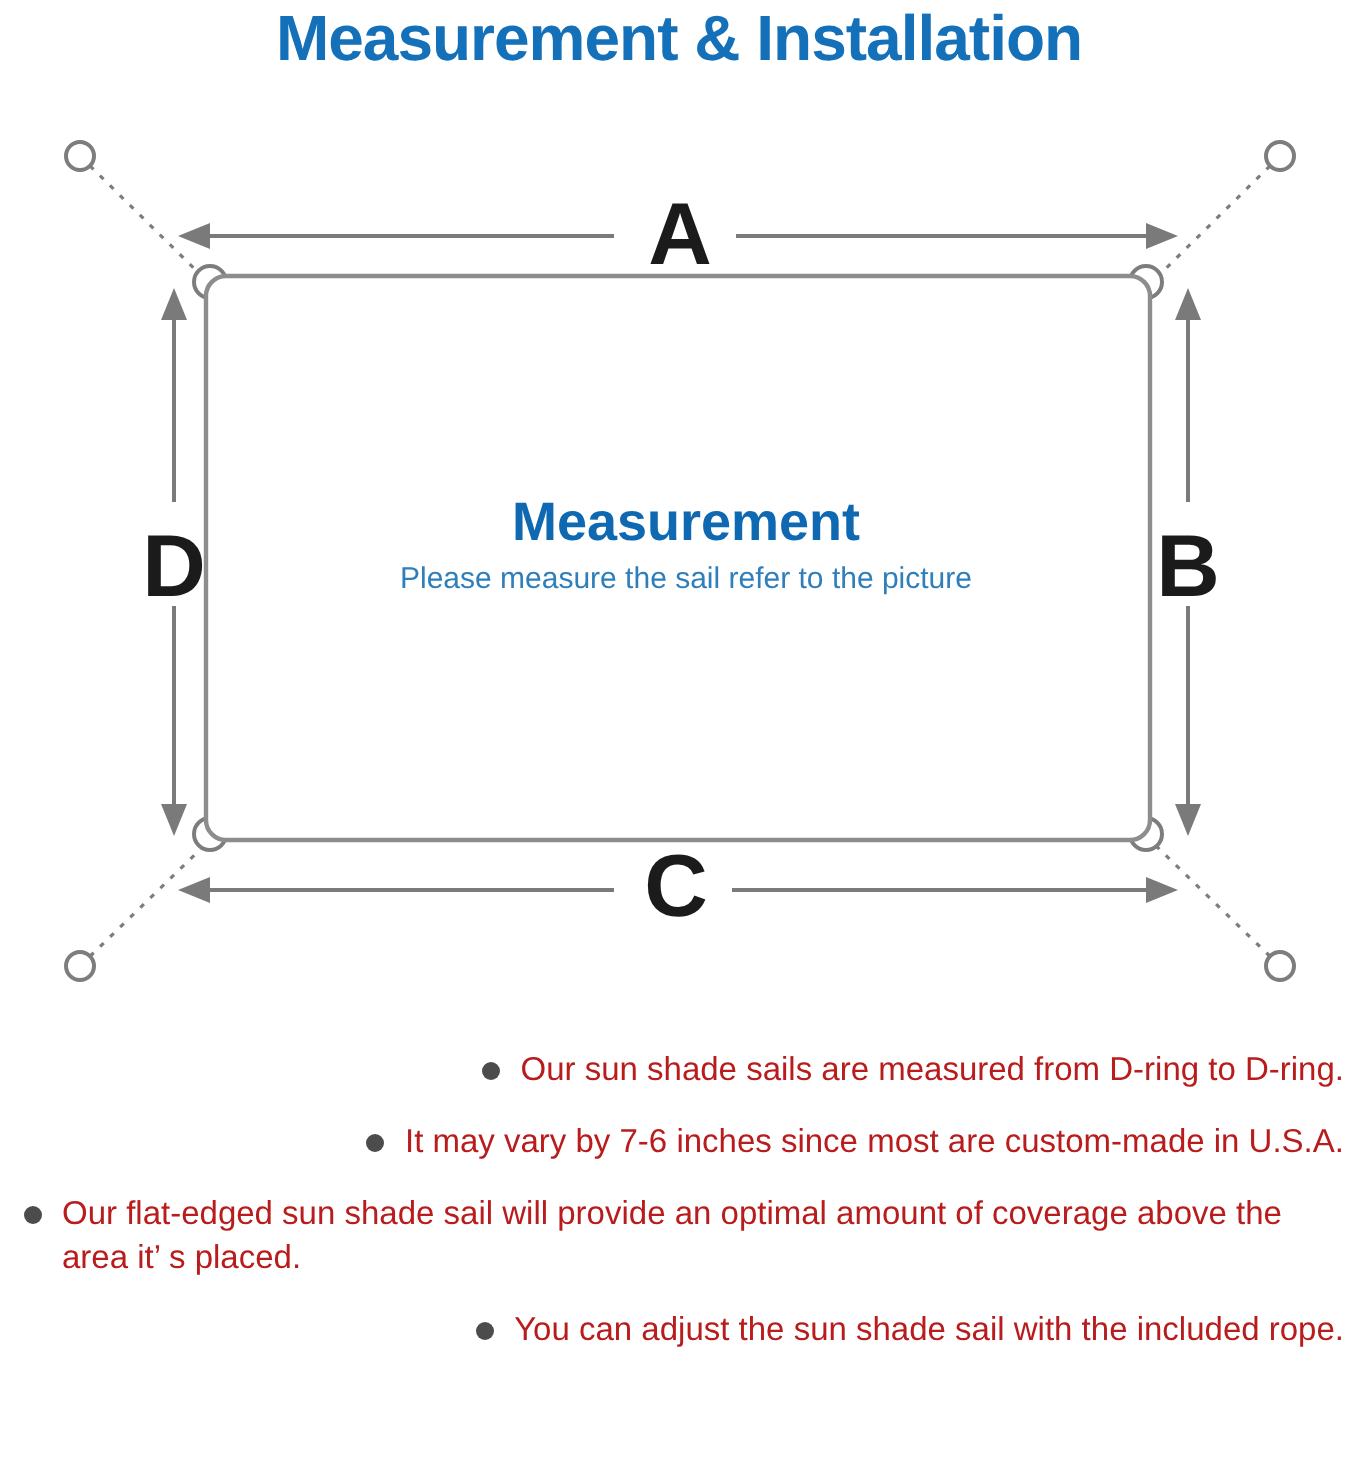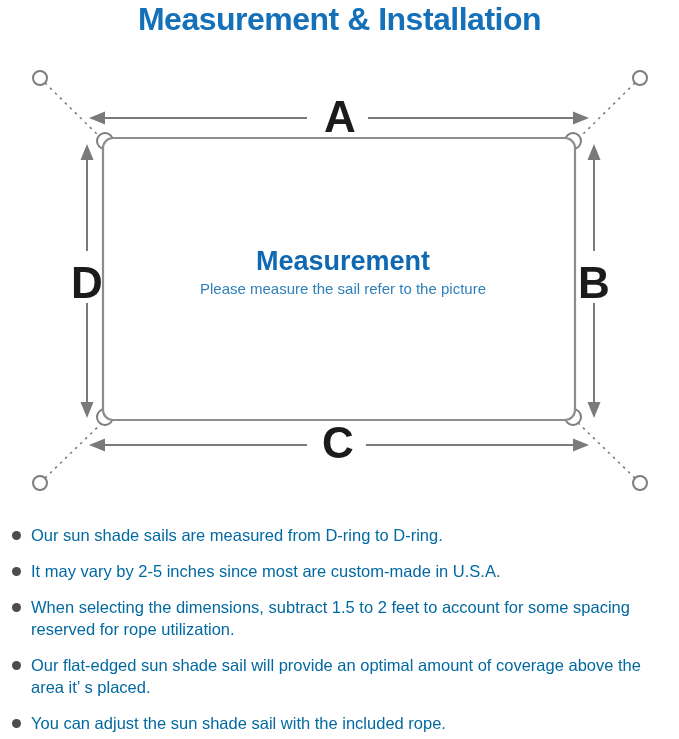--- a/index.html
+++ b/index.html
@@ -30,21 +30,22 @@
     top: 524px; left: 10px;
     width: 662px;
     list-style: none;
   }
   .note-item {
     display: flex;
     align-items: flex-start;
     margin-bottom: 14px;
     font-size: 16.5px;
     line-height: 22px;
-    color: #0369a1;
+    color: #b91c1c;
+    justify-content: flex-end;
   }
   .bullet-dot {
     flex: 0 0 auto;
     width: 9px; height: 9px;
     border-radius: 50%;
     background: #4c4c4c;
     margin: 7px 10px 0 2px;
   }
   svg text { font-family: "Liberation Sans", sans-serif; }
   .dim-label { font-size: 44px; font-weight: bold; fill: #1b1b1b; }
@@ -120,25 +121,21 @@
   </svg>
 </div>
 
 <ul class="notes">
   <li class="note-item">
     <span class="bullet-dot"></span>
     <span>Our sun shade sails are measured from D-ring to D-ring.</span>
   </li>
   <li class="note-item">
     <span class="bullet-dot"></span>
-    <span>It may vary by 2-5 inches since most are custom-made in U.S.A.</span>
-  </li>
-  <li class="note-item">
-    <span class="bullet-dot"></span>
-    <span>When selecting the dimensions, subtract 1.5 to 2 feet to account for some spacing reserved for rope utilization.</span>
+    <span>It may vary by 7-6 inches since most are custom-made in U.S.A.</span>
   </li>
   <li class="note-item">
     <span class="bullet-dot"></span>
     <span>Our flat-edged sun shade sail will provide an optimal amount of coverage above the area it’ s placed.</span>
   </li>
   <li class="note-item">
     <span class="bullet-dot"></span>
     <span>You can adjust the sun shade sail with the included rope.</span>
   </li>
 </ul>

